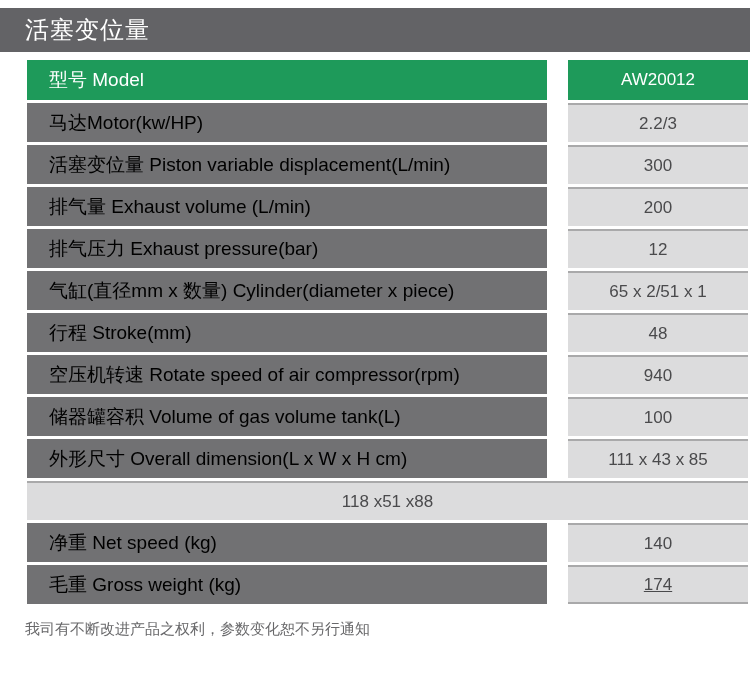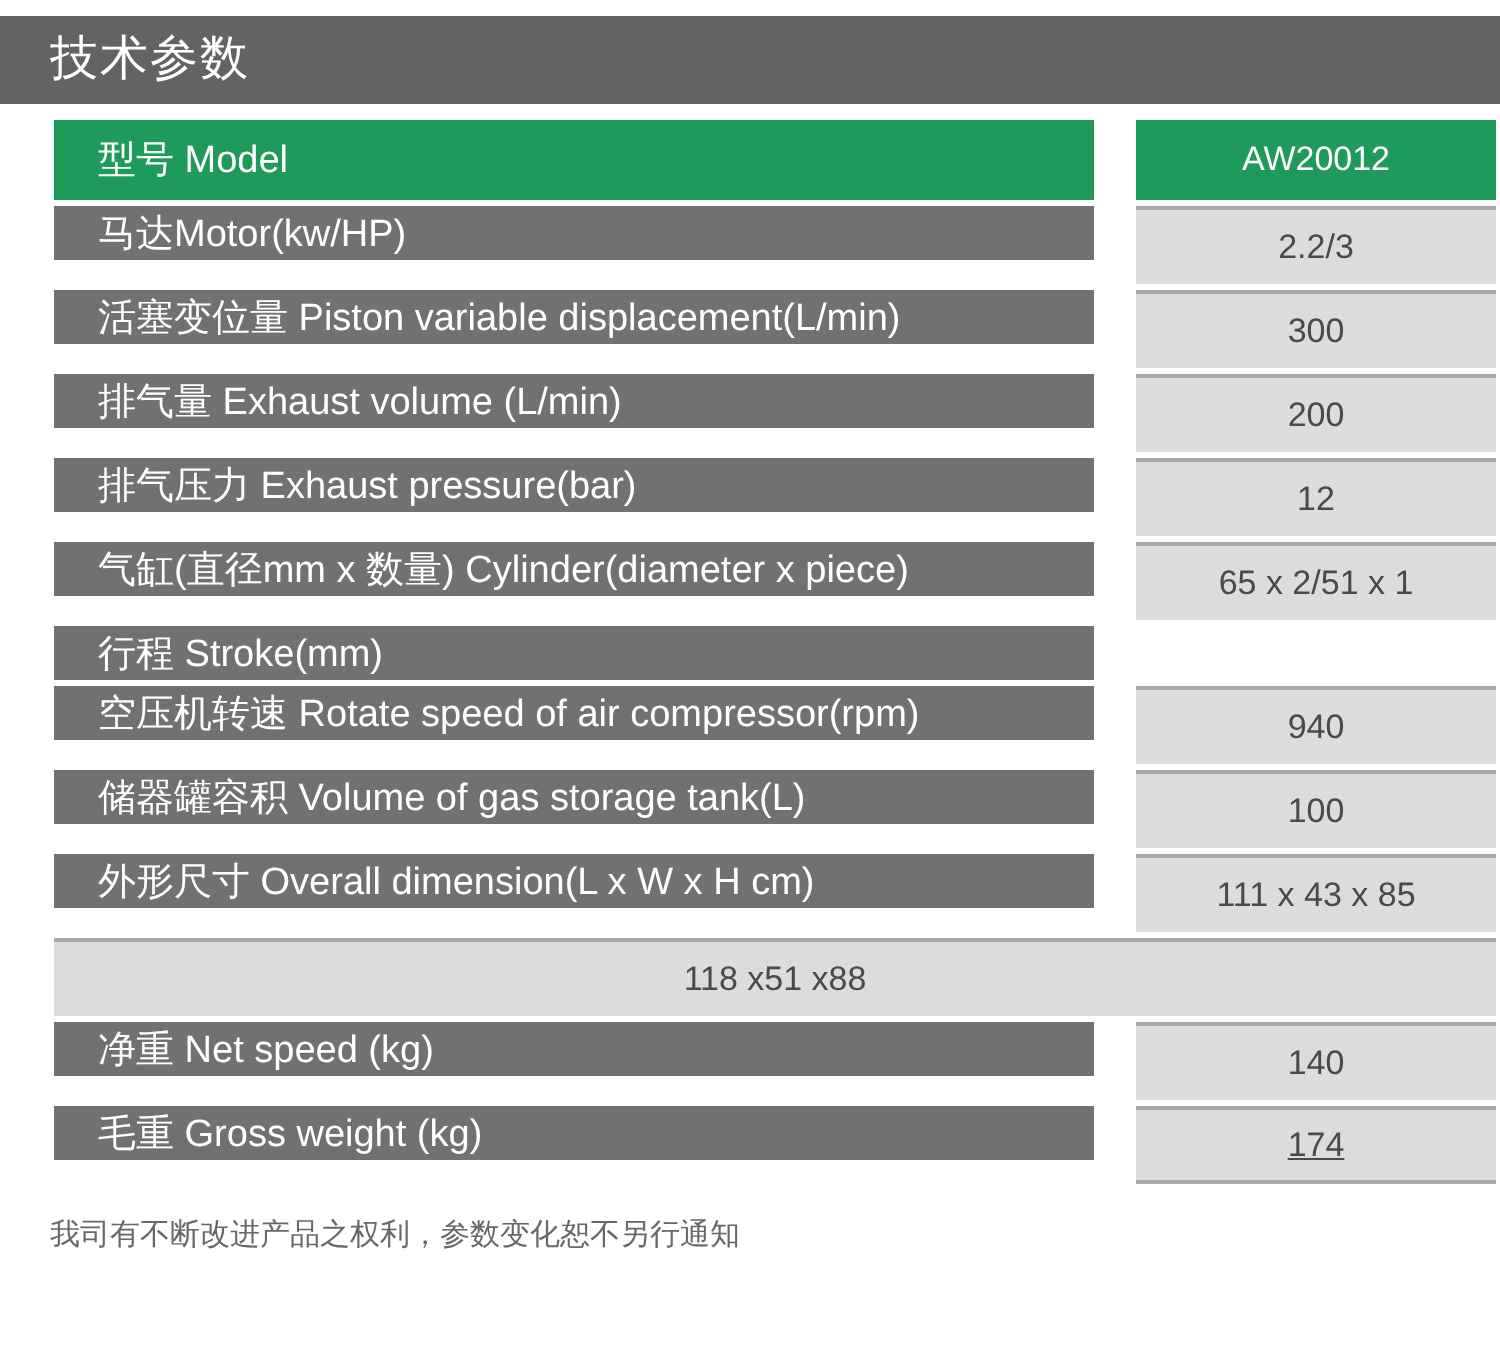--- a/index.html
+++ b/index.html
@@ -18,23 +18,23 @@
     line-height: 44px;
     padding-left: 25px;
     letter-spacing: 1px;
   }
   .spec-table { margin: 8px 2px 0 3px; }
   .row { display: flex; gap: 21px; margin-bottom: 3px; padding-left: 24px; }
   .cell-label {
     flex: 0 0 520px;
     display: flex; align-items: center;
     padding-left: 22px;
-    height: 27px;
+    height: 39px;
     background: var(--row-label-bg, #717173);
-    color: #ffffff;
+    color: #000000;
     font-size: 19px;
     white-space: nowrap;
   }
   .cell-value {
     flex: 1;
     display: flex; align-items: center; justify-content: center;
     height: 39px;
     background: var(--row-value-bg, #dcdcdd);
     color: var(--row-value-text, #4a4a4c);
     font-size: 17px;
@@ -53,21 +53,21 @@
   }
   .footer-note {
     margin: 16px 0 0 25px;
     font-size: 15px;
     color: var(--footer-text, #68686a);
   }
 </style>
 </head>
 <body>
 
-<div class="titlebar">技术参数</div>
+<div class="titlebar">活塞变位量</div>
 
 <div class="spec-table">
   <div class="row header">
     <div class="cell-label">型号 Model</div>
     <div class="cell-value">AW20012</div>
   </div>
   <div>
   <div class="row">
     <div class="cell-label">马达Motor(kw/HP)</div>
     <div class="cell-value">2.2/3</div>
@@ -88,29 +88,30 @@
     <div class="cell-value">12</div>
   </div>
 
   <div class="row">
     <div class="cell-label">气缸(直径mm x 数量) Cylinder(diameter x piece)</div>
     <div class="cell-value">65 x 2/51 x 1</div>
   </div>
 
   <div class="row">
     <div class="cell-label">行程 Stroke(mm)</div>
+    <div class="cell-value">48</div>
   </div>
 
   <div class="row">
     <div class="cell-label">空压机转速 Rotate speed of air compressor(rpm)</div>
     <div class="cell-value">940</div>
   </div>
 
   <div class="row">
-    <div class="cell-label">储器罐容积 Volume of gas storage tank(L)</div>
+    <div class="cell-label">储器罐容积 Volume of gas volume tank(L)</div>
     <div class="cell-value">100</div>
   </div>
 
   <div class="row">
     <div class="cell-label">外形尺寸 Overall dimension(L x W x H cm)</div>
     <div class="cell-value">111 x 43 x 85</div>
   </div>
 
   <div class="row">
     <div class="cell-value">118 x51 x88</div>

